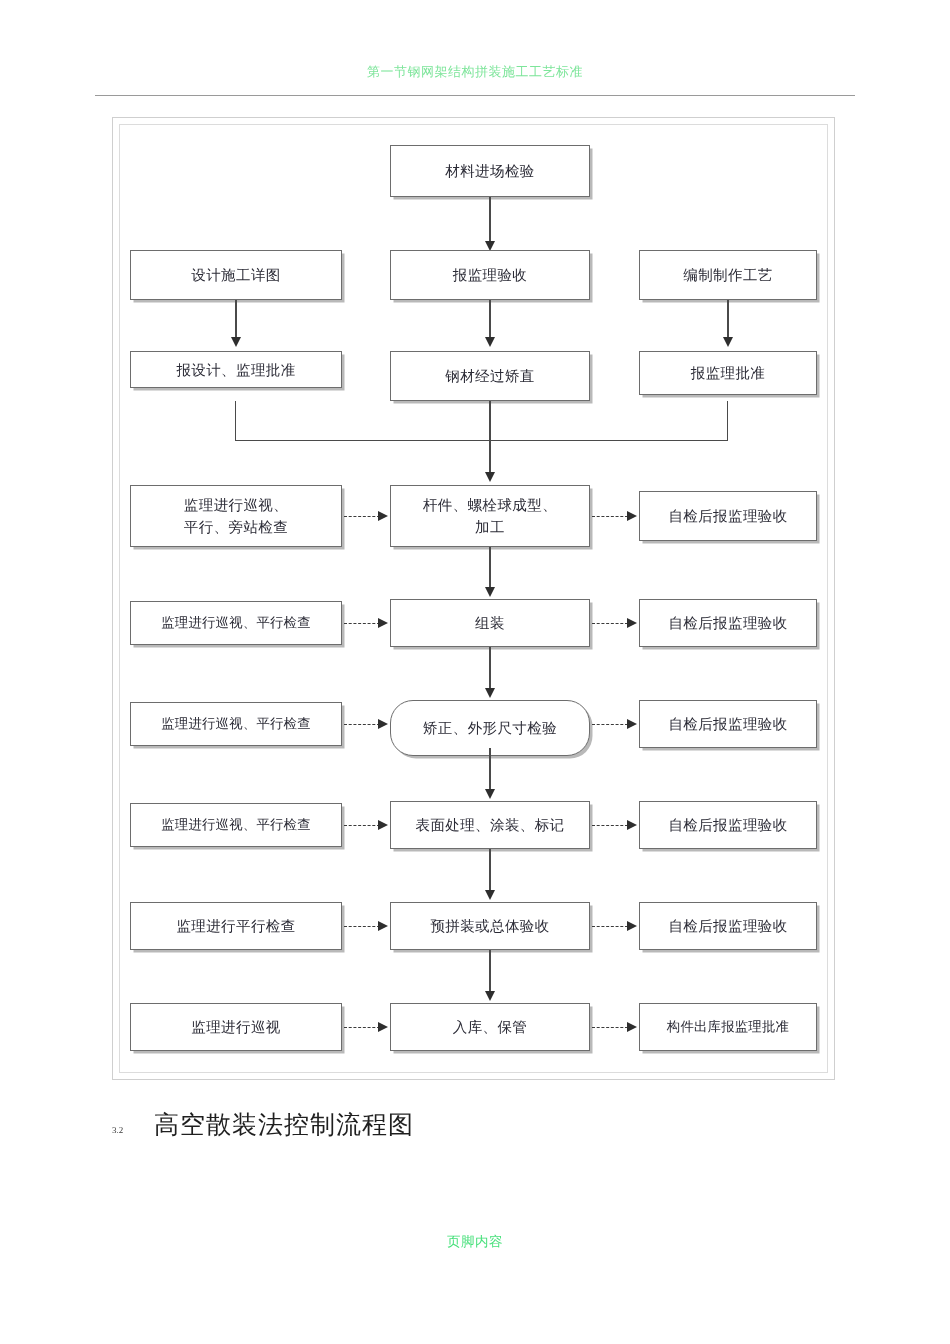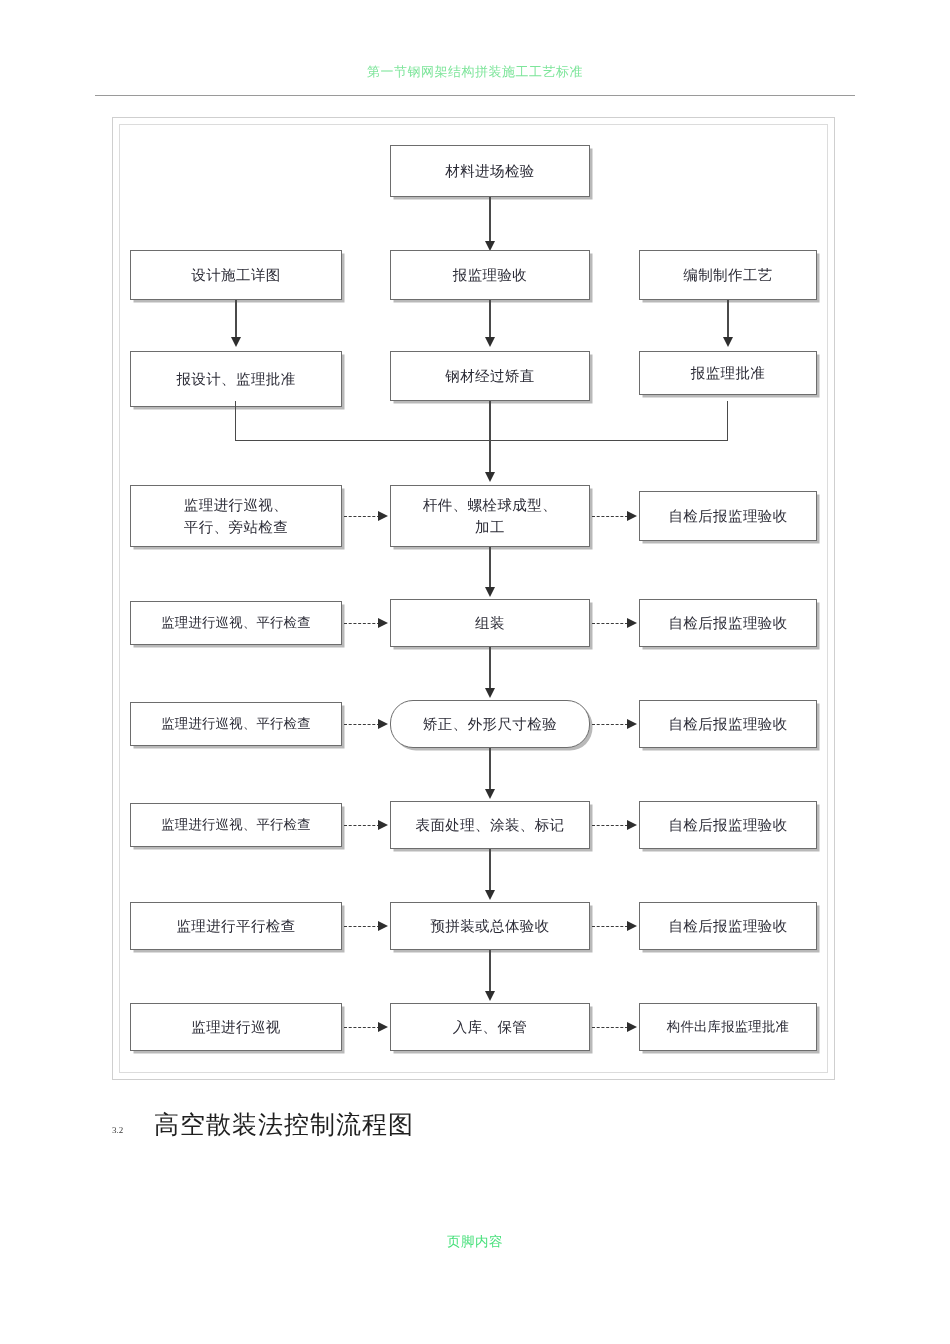--- a/index.html
+++ b/index.html
@@ -195,21 +195,21 @@
 
   <div class="vline" style="left:123px; top:183px; height:41px;"></div>
   <div class="arrowhead-down" style="left:118.5px; top:220px;"></div>
 
   <div class="vline" style="left:377px; top:183px; height:41px;"></div>
   <div class="arrowhead-down" style="left:372.5px; top:220px;"></div>
 
   <div class="vline" style="left:615px; top:183px; height:41px;"></div>
   <div class="arrowhead-down" style="left:610.5px; top:220px;"></div>
 
-  <div class="node" style="left:18px; top:234px; width:212px; height:56px;">
+  <div class="node" style="left:18px; top:234px; width:212px; height:37px;">
     <span class="nlabel">报设计、监理批准</span>
   </div>
   <div class="node" style="left:278px; top:234px; width:200px; height:50px;text-align:center;">
     <span class="nlabel">钢材经过矫直</span>
   </div>
   <div class="node" style="left:527px; top:234px; width:178px; height:44px;">
     <span class="nlabel">报监理批准</span>
   </div>
 
   <div class="bus" style="left:123px; top:284px; width:493px; height:40px;"></div>
@@ -248,21 +248,21 @@
   <div class="arrowhead-right" style="left:266px; top:500.5px;"></div>
   <div class="dashline" style="left:480px; top:506px; width:36px;"></div>
   <div class="arrowhead-right" style="left:515px; top:500.5px;"></div>
 
   <div class="vline" style="left:377px; top:530px; height:46px;"></div>
   <div class="arrowhead-down" style="left:372.5px; top:571px;"></div>
 
   <div class="node small" style="left:18px; top:585px; width:212px; height:44px;">
     <span class="nlabel">监理进行巡视、平行检查</span>
   </div>
-  <div class="node" style="left:278px; top:583px; width:200px; height:48px;border-radius:23px;">
+  <div class="node" style="left:278px; top:583px; width:200px; height:56px;border-radius:23px;">
     <span class="nlabel">矫正、外形尺寸检验</span>
   </div>
   <div class="node" style="left:527px; top:583px; width:178px; height:48px;">
     <span class="nlabel">自检后报监理验收</span>
   </div>
   <div class="dashline" style="left:232px; top:607px; width:36px;"></div>
   <div class="arrowhead-right" style="left:266px; top:601.5px;"></div>
   <div class="dashline" style="left:480px; top:607px; width:36px;"></div>
   <div class="arrowhead-right" style="left:515px; top:601.5px;"></div>
 

